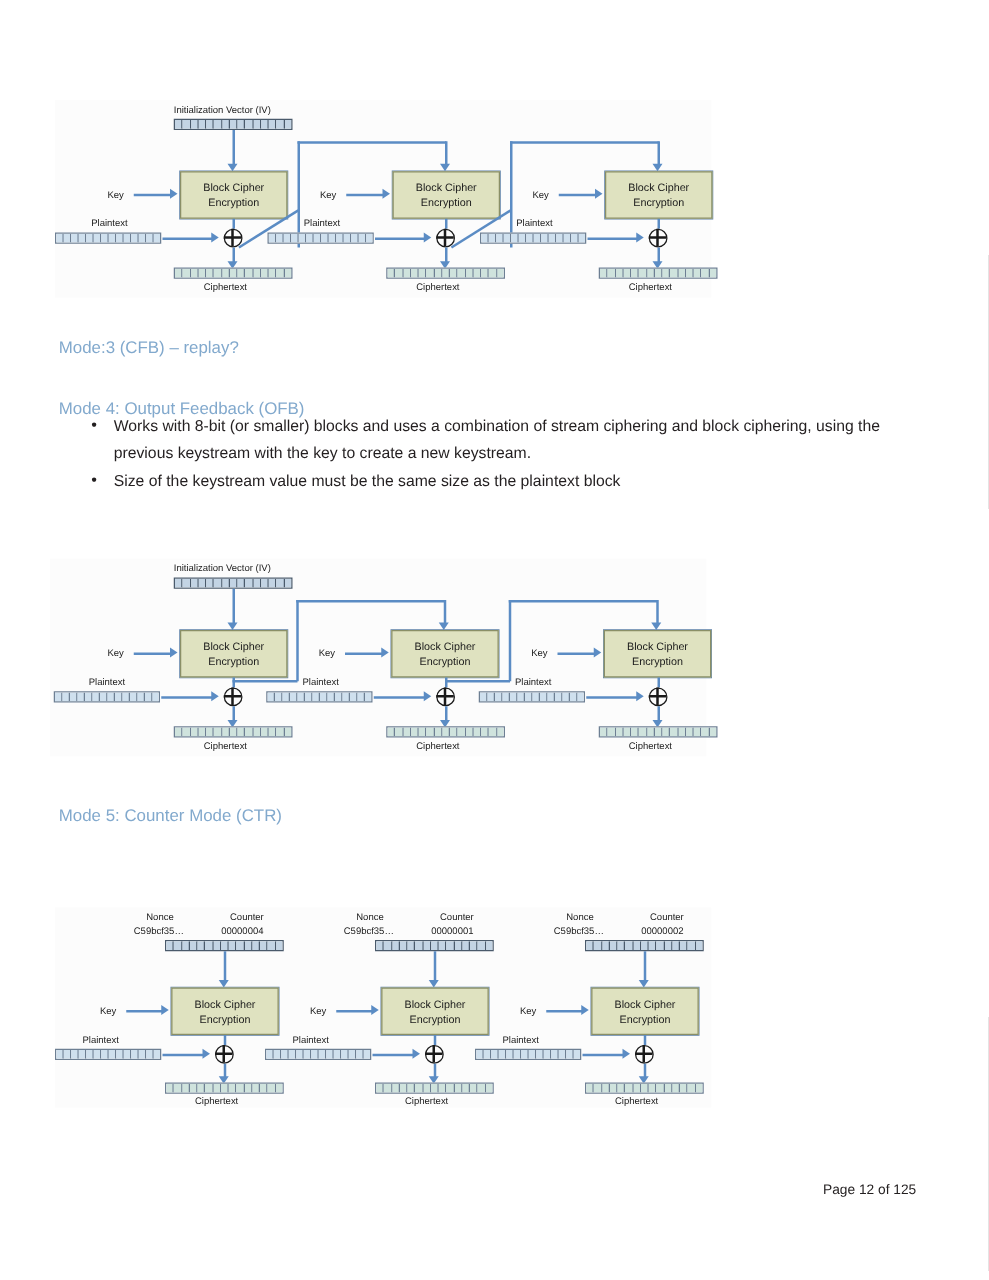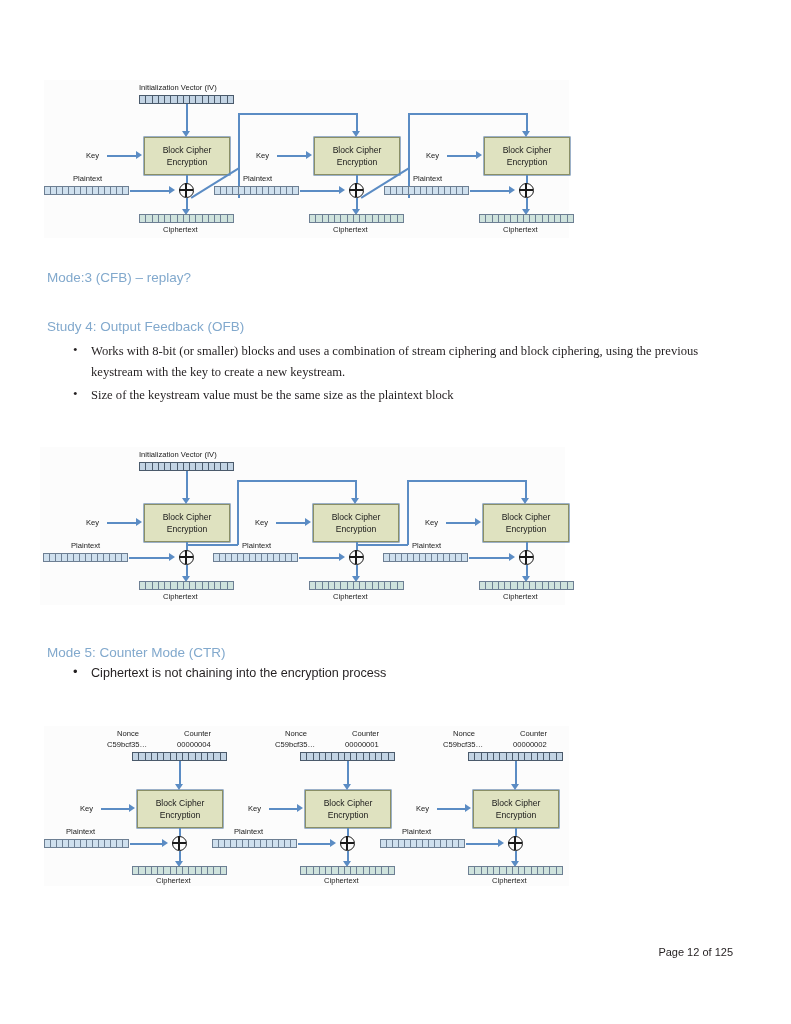--- a/index.html
+++ b/index.html
@@ -368,23 +368,23 @@
         <i></i>
         <i></i>
         <i></i>
         <i></i>
     </div>
     <div class="lbl" style="left:459px; top:145px;">Ciphertext</div>
   </div>
 
   <div class="mode-heading" style="top:270px;">Mode:3 (CFB) – replay?</div>
 
-  <div class="mode-heading" style="top:319px;">Study 4: Output Feedback (OFB)</div>
-
-  <ul class="bullets" style="top:341px; width:680px;font-family:Liberation Serif, serif;">
+  <div class="mode-heading" style="top:319px;">Mode 4: Output Feedback (OFB)</div>
+
+  <ul class="bullets" style="top:331px; width:680px;">
     <li>
       <span>Works with 8-bit (or smaller) blocks and uses a combination of stream ciphering and block ciphering, using the previous keystream with the key to create a new keystream.</span>
     </li>
     <li>
       <span>Size of the keystream value must be the same size as the plaintext block</span>
     </li>
   </ul>
 
   <div class="diagram" style="left:40px; top:447px; width:525px; height:158px;">
 
@@ -568,23 +568,20 @@
         <i></i>
         <i></i>
         <i></i>
     </div>
     <div class="lbl" style="left:463px; top:145px;">Ciphertext</div>
   </div>
 
   <div class="mode-heading" style="top:645px;">Mode 5: Counter Mode (CTR)</div>
 
   <ul class="bullets" style="top:663px; width:720px;">
-    <li>
-      <span>Ciphertext is not chaining into the encryption process</span>
-    </li>
   </ul>
 
   <div class="diagram" style="left:44px; top:726px; width:525px; height:160px;">
 
     <div class="lbl" style="left:73px; top:3px;">Nonce</div>
     <div class="lbl" style="left:140px; top:3px;">Counter</div>
     <div class="lbl" style="left:63px; top:14px;">C59bcf35…</div>
     <div class="lbl" style="left:133px; top:14px;">00000004</div>
     <div class="bits dark" style="left:88px; top:26px; width:95px;">
       <i></i>

